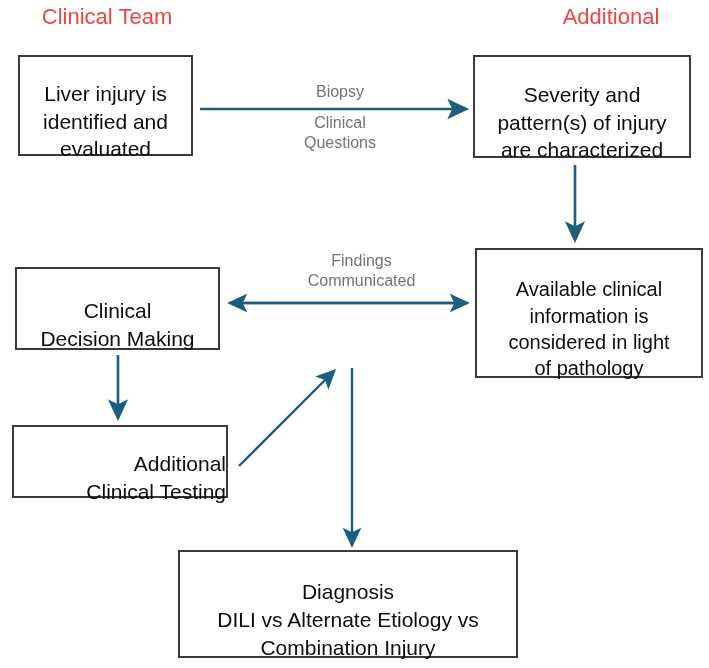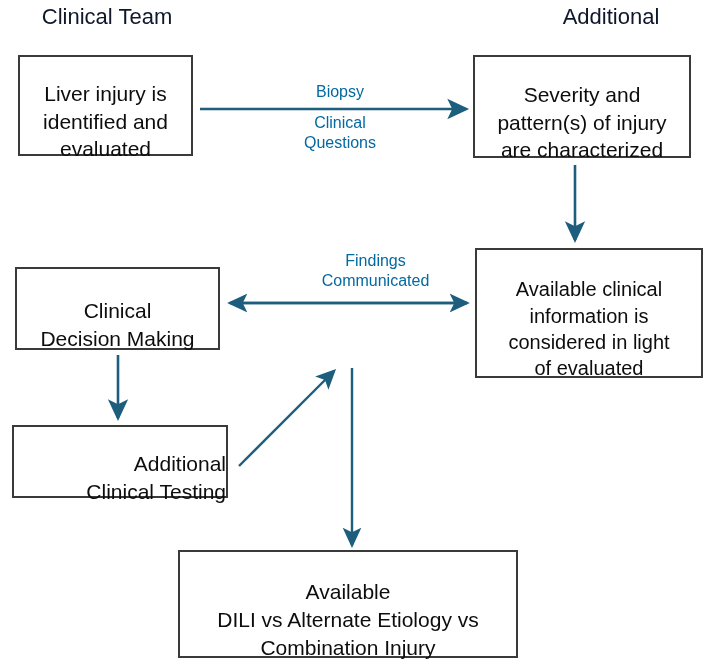--- a/index.html
+++ b/index.html
@@ -41,50 +41,50 @@
   }
   .node-text {
     display: block;
     width: 100%;
     white-space: pre-line;
     margin-top: 32px;
   }
   .column-title {
     position: absolute;
     text-align: center;
-    color: #0f172a;
+    color: #ef4444;
     font-size: 22px;
     line-height: 1.2;
     white-space: nowrap;
   }
   .edge-label {
     position: absolute;
     text-align: center;
-    color: #0369a1;
+    color: #737373;
     font-size: 16px;
     line-height: 1.25;
     white-space: pre-line;
   }
 
   
   #node-liver-injury   { left: 18px;  top: 55px;  width: 175px; height: 101px; font-size: 21px; }
   #node-severity       { left: 473px; top: 55px;  width: 218px; height: 103px; font-size: 21px; }
   #node-available-info { left: 475px; top: 248px; width: 228px; height: 130px; font-size: 20px; }
   #node-decision       { left: 15px;  top: 267px; width: 205px; height: 83px;  font-size: 21px; }
   #node-testing        { left: 12px;  top: 425px; width: 216px; height: 73px;  font-size: 21px; text-align: right; }
   #node-diagnosis      { left: 178px; top: 550px; width: 340px; height: 108px; font-size: 21px; }
 
   
   #title-clinical-team { left: 12px;  top: 4px;  width: 190px; }
   #title-pathologist   { left: 516px; top: 4px;  width: 190px; }
 
   
   #label-biopsy          { left: 255px; top: 82px;  width: 170px; }
   #label-clinical-q      { left: 255px; top: 113px; width: 170px; }
-  #label-findings        { left: 268px; top: 251px; width: 215px; }
+  #label-findings        { left: 254px; top: 251px; width: 215px; }
   #label-clinicopath     { left: 258px; top: 310px; width: 215px; }
 </style>
 </head>
 <body>
 
 <div id="diagram-root">
 
   <svg id="arrow-layer" viewBox="0 0 709 668" width="709" height="668" xmlns="http://www.w3.org/2000/svg">
     <defs>
       <marker id="ah" markerWidth="9" markerHeight="9" refX="7.2" refY="4.5" orient="auto" markerUnits="strokeWidth">
@@ -119,35 +119,35 @@
   <div class="node-box" id="node-severity">
     <span class="node-text">Severity and
 pattern(s) of injury
 are characterized</span>
   </div>
 
   <div class="node-box" id="node-available-info">
     <span class="node-text">Available clinical
 information is
 considered in light
-of evaluated</span>
+of pathology</span>
   </div>
 
   <div class="node-box" id="node-decision">
     <span class="node-text">Clinical
 Decision Making</span>
   </div>
 
   <div class="node-box" id="node-testing">
     <span class="node-text">Additional
 Clinical Testing</span>
   </div>
 
   <div class="node-box" id="node-diagnosis">
-    <span class="node-text">Available
+    <span class="node-text">Diagnosis
 DILI vs Alternate Etiology vs
 Combination Injury</span>
   </div>
 
   <div class="edge-label" id="label-biopsy">Biopsy</div>
 
   <div class="edge-label" id="label-clinical-q">Clinical
 Questions</div>
 
   <div class="edge-label" id="label-findings">Findings

